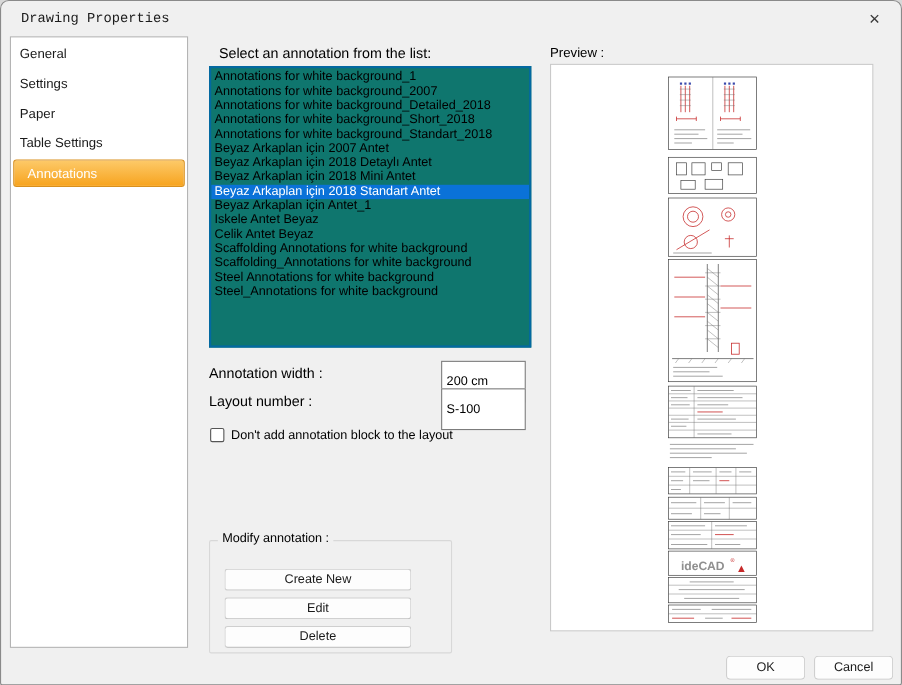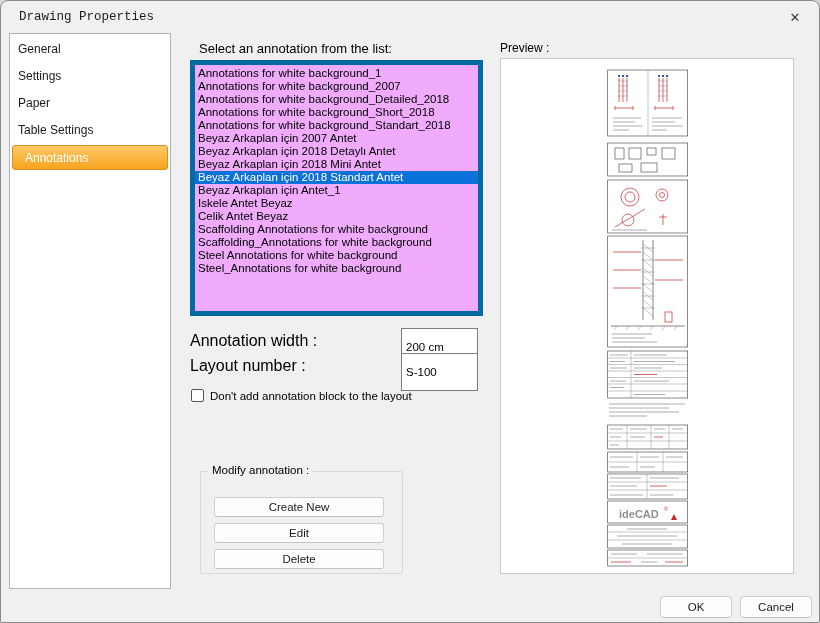--- a/index.html
+++ b/index.html
@@ -12,33 +12,33 @@
     align-items:center;justify-content:center;font-size:13px;color:#3a3a3a;cursor:default;}
   
   .sidebar{position:absolute;left:8px;top:32px;width:162px;height:556px;box-sizing:border-box;
     background:#ffffff;border:1px solid #b4b4b4;padding-top:2px;}
   .side-item{height:27px;line-height:27px;padding-left:8px;font-size:12px;color:#1a1a1a;cursor:default;}
   .side-item.selected{margin:1px 2px;height:25px;line-height:24px;padding-left:12px;border-radius:3px;
     border:1px solid #d9901d;background:linear-gradient(#fdc968,#f7a41f);color:#ffffff;box-sizing:border-box;}
   
   .list-label{position:absolute;left:198px;top:40px;font-size:13px;color:#000;}
   .listbox{position:absolute;left:189px;top:59px;width:293px;height:256px;box-sizing:border-box;
-    background:#f0abfc;border:5px solid #0369a1;padding-top:2px;overflow:hidden;}
+    background:#0f766e;border:2px solid #0369a1;padding-top:2px;overflow:hidden;}
   .list-item{height:13px;line-height:13px;font-size:11.5px;padding-left:3px;white-space:nowrap;
     color:#000;cursor:default;}
   .list-item.selected{background:#0a72d8;color:#fff;}
-  .fld-label{position:absolute;font-size:16px;color:#000;}
+  .fld-label{position:absolute;font-size:13px;color:#000;}
   .fld-input{position:absolute;width:77px;height:19px;box-sizing:border-box;border:1px solid #7c7c7c;
     background:#fff;font-size:11.5px;font-family:"Liberation Sans",sans-serif;padding:18px 4px;}
   .chk-row{position:absolute;left:190px;top:388px;display:flex;align-items:center;}
   .chk-box{width:13px;height:13px;box-sizing:border-box;border:1px solid #555;background:#fff;border-radius:2px;}
   .chk-label{margin-left:6px;font-size:11.5px;color:#000;}
   
-  .groupbox{position:absolute;left:189px;top:470px;width:203px;height:103px;box-sizing:border-box;
-    border:1px solid #d8d8d8;border-radius:2px;margin-left:10px;}
+  .groupbox{position:absolute;left:189px;top:490px;width:221px;height:103px;box-sizing:border-box;
+    border:1px solid #d8d8d8;border-radius:2px;}
   .group-label{position:absolute;left:7px;top:-8px;background:#f0f0f0;padding:0 4px;font-size:11.5px;color:#000;}
   .mod-btn{position:absolute;left:13px;width:170px;height:20px;box-sizing:border-box;background:#fdfdfd;
     border:1px solid #cfcfcf;border-bottom-color:#c2c2c2;border-radius:3px;font-size:11.5px;
     font-family:"Liberation Sans",sans-serif;display:flex;align-items:center;justify-content:center;
     color:#1a1a1a;cursor:default;}
   
   .preview-label{position:absolute;left:499px;top:40px;font-size:12px;color:#000;}
   .preview-panel{position:absolute;left:499px;top:57px;width:294px;height:516px;box-sizing:border-box;
     background:#fff;border:1px solid #c9c9c9;}
   .preview-svg{position:absolute;left:106px;top:9px;}

